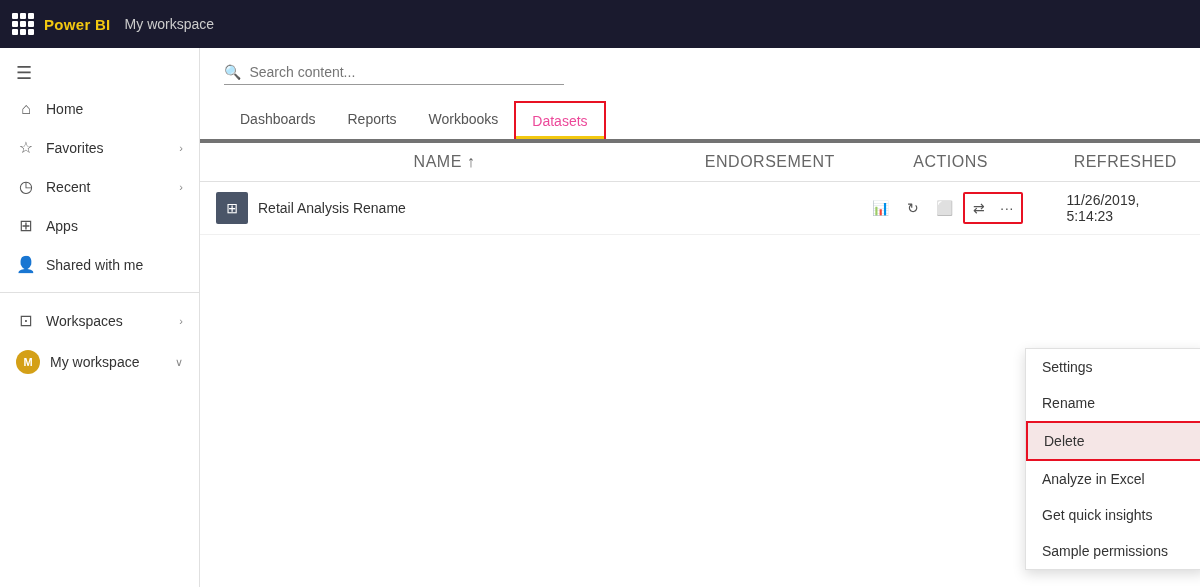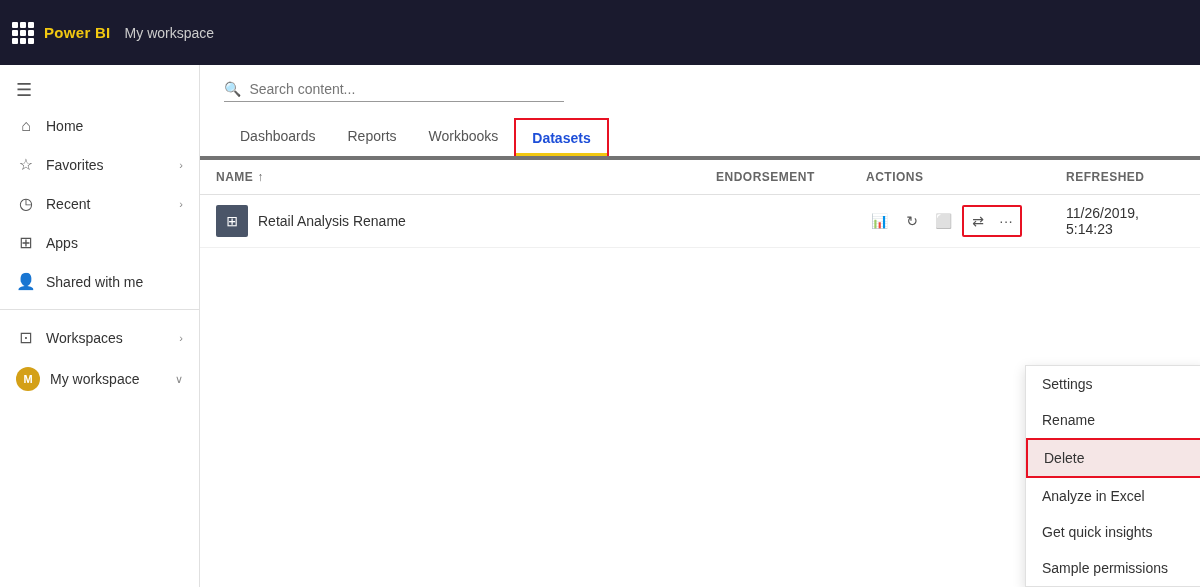--- a/index.html
+++ b/index.html
@@ -2,21 +2,21 @@
 <html><head>
   <meta charset="utf-8">
   <style>
     * { margin: 0; padding: 0; box-sizing: border-box; }
     body { font-family: 'Segoe UI', sans-serif; font-size: 14px; background: #f3f3f3; display: flex; flex-direction: column; height: 587px; overflow: hidden; }
 
     
     .topbar {
       background: #1a1a2e;
       color: white;
-      height: 65px;
+      height: 48px;
       display: flex;
       align-items: center;
       padding: 0 12px;
       gap: 10px;
       flex-shrink: 0;
     }
     .topbar-grid-icon { display: grid; grid-template-columns: repeat(3,6px); gap: 2px; }
     .topbar-grid-icon span { width: 6px; height: 6px; background: white; border-radius: 1px; display: block; }
     .topbar-logo { font-weight: 700; font-size: 15px; color: #f2c811; letter-spacing: 0.3px; }
     .topbar-workspace { color: #ccc; font-size: 14px; margin-left: 4px; }
@@ -79,43 +79,43 @@
     }
     .tab {
       padding: 10px 16px;
       cursor: pointer;
       color: #555;
       font-size: 14px;
       position: relative;
       white-space: nowrap;
     }
     .tab.active {
-      color: #1d4ed8;
-      font-weight: 700;
+      color: #ec4899;
+      font-weight: 400;
       border-radius: 7px;
     }
     .tab.active::after {
       content: '';
       position: absolute;
       bottom: 0;
       left: 0;
       right: 0;
       height: 3px;
       background: #f2c811;
     }
 
     
     .table-wrap { flex: 1; background: white; overflow: auto; position: relative; }
     .content-table { width: 100%; border-collapse: collapse; }
     .content-table thead tr { border-bottom: 1px solid #e0e0e0; }
     .content-table th {
-      text-align: left;
+      text-align: center;
       padding: 10px 16px;
-      font-size: 12px;
-      font-weight: 700;
+      font-size: 16px;
+      font-weight: 400;
       color: #666;
       letter-spacing: 0.5px;
       text-transform: uppercase;
     }
     .content-table td { padding: 10px 16px; border-bottom: 1px solid #f0f0f0; font-size: 14px; color: #333; vertical-align: middle; }
     .dataset-icon { width: 32px; height: 32px; background: #4a5568; display: flex; align-items: center; justify-content: center; border-radius: 2px; }
     .dataset-icon span { color: white; font-size: 14px; }
     .row-name { display: flex; align-items: center; gap: 10px; }
     .action-icons { display: flex; align-items: center; gap: 4px; }
     .action-btn {

